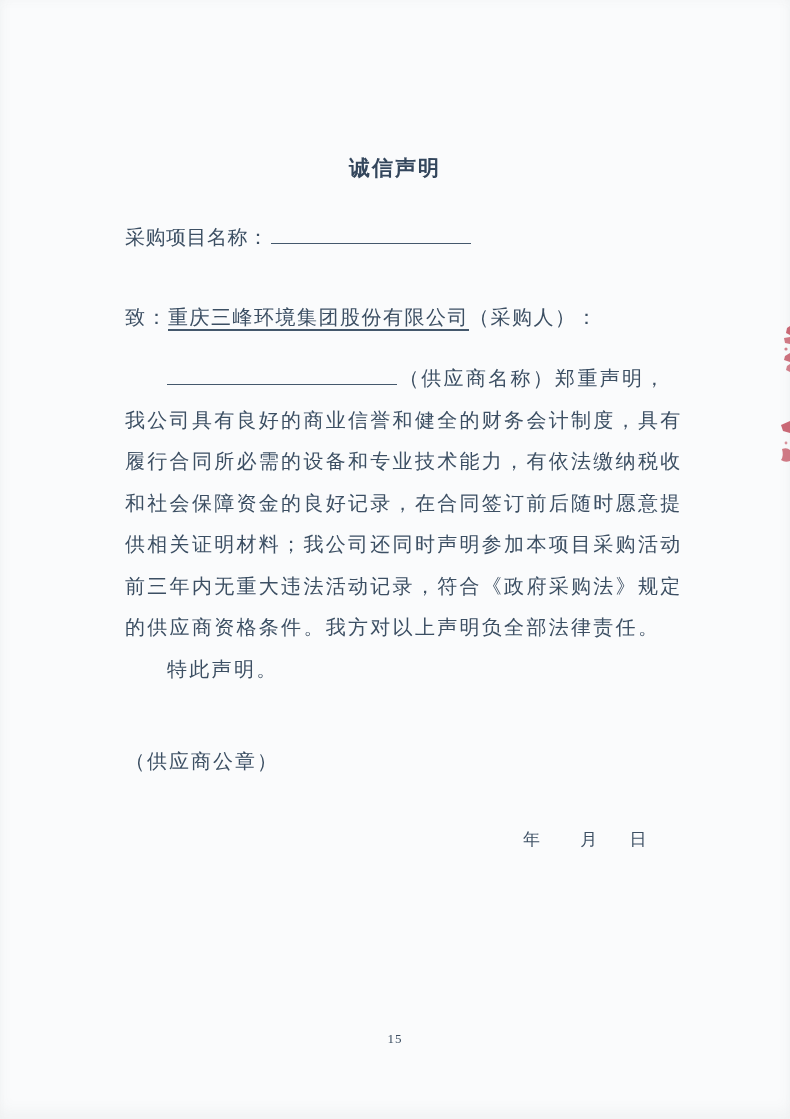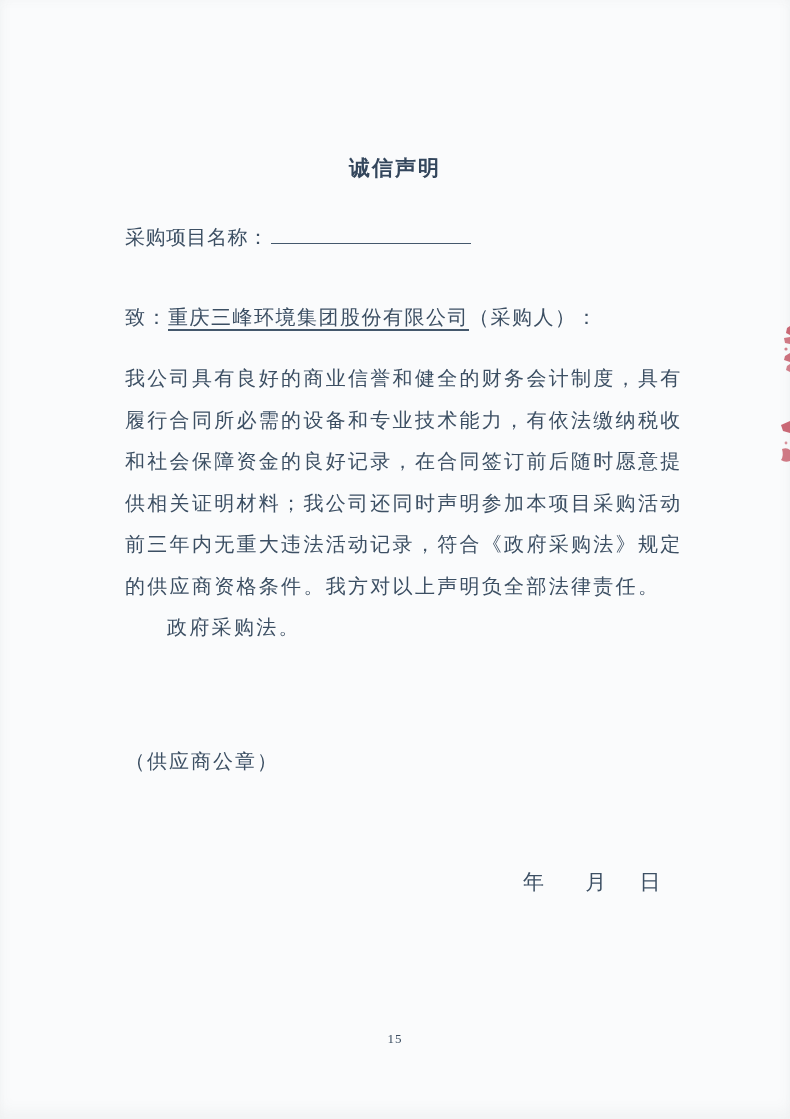--- a/index.html
+++ b/index.html
@@ -88,22 +88,22 @@
   .seal-note {
     left: 125px;
     top: 748px;
     font-size: 20px;
     letter-spacing: 2px;
     white-space: nowrap;
     text-align: center;
   }
   .date-line {
     left: 523px;
-    top: 868px;
-    font-size: 21px;
+    top: 828px;
+    font-size: 17px;
     white-space: nowrap;
   }
   .date-line .month { margin-left: 36px; }
   .date-line .day { margin-left: 28px; }
 
   .page-number {
     left: 0;
     top: 1031px;
     width: 100%;
     text-align: center;
@@ -126,27 +126,30 @@
 
   <div class="abs project-line">
     <span>采购项目名称：</span><span class="blank-underline project-blank"></span>
   </div>
 
   <div class="abs to-line">
     <span>致：</span><span class="company-underlined">重庆三峰环境集团股份有限公司</span><span>（采购人）：</span>
   </div>
 
   <div class="abs para">
+    <div class="line">
+      <span class="blank-underline supplier-blank"></span><span>（供应商名称）郑重声明，</span>
+    </div>
     <div class="line">我公司具有良好的商业信誉和健全的财务会计制度，具有</div>
     <div class="line">履行合同所必需的设备和专业技术能力，有依法缴纳税收</div>
     <div class="line">和社会保障资金的良好记录，在合同签订前后随时愿意提</div>
     <div class="line">供相关证明材料；我公司还同时声明参加本项目采购活动</div>
     <div class="line">前三年内无重大违法活动记录，符合《政府采购法》规定</div>
     <div class="line">的供应商资格条件。我方对以上声明负全部法律责任。</div>
-    <div class="line indent">政府采购法。</div>
+    <div class="line indent">特此声明。</div>
   </div>
 
   <div class="abs seal-note">（供应商公章）</div>
 
   <div class="abs date-line">
     <span class="year">年</span>
     <span class="month">月</span>
     <span class="day">日</span>
   </div>
 

